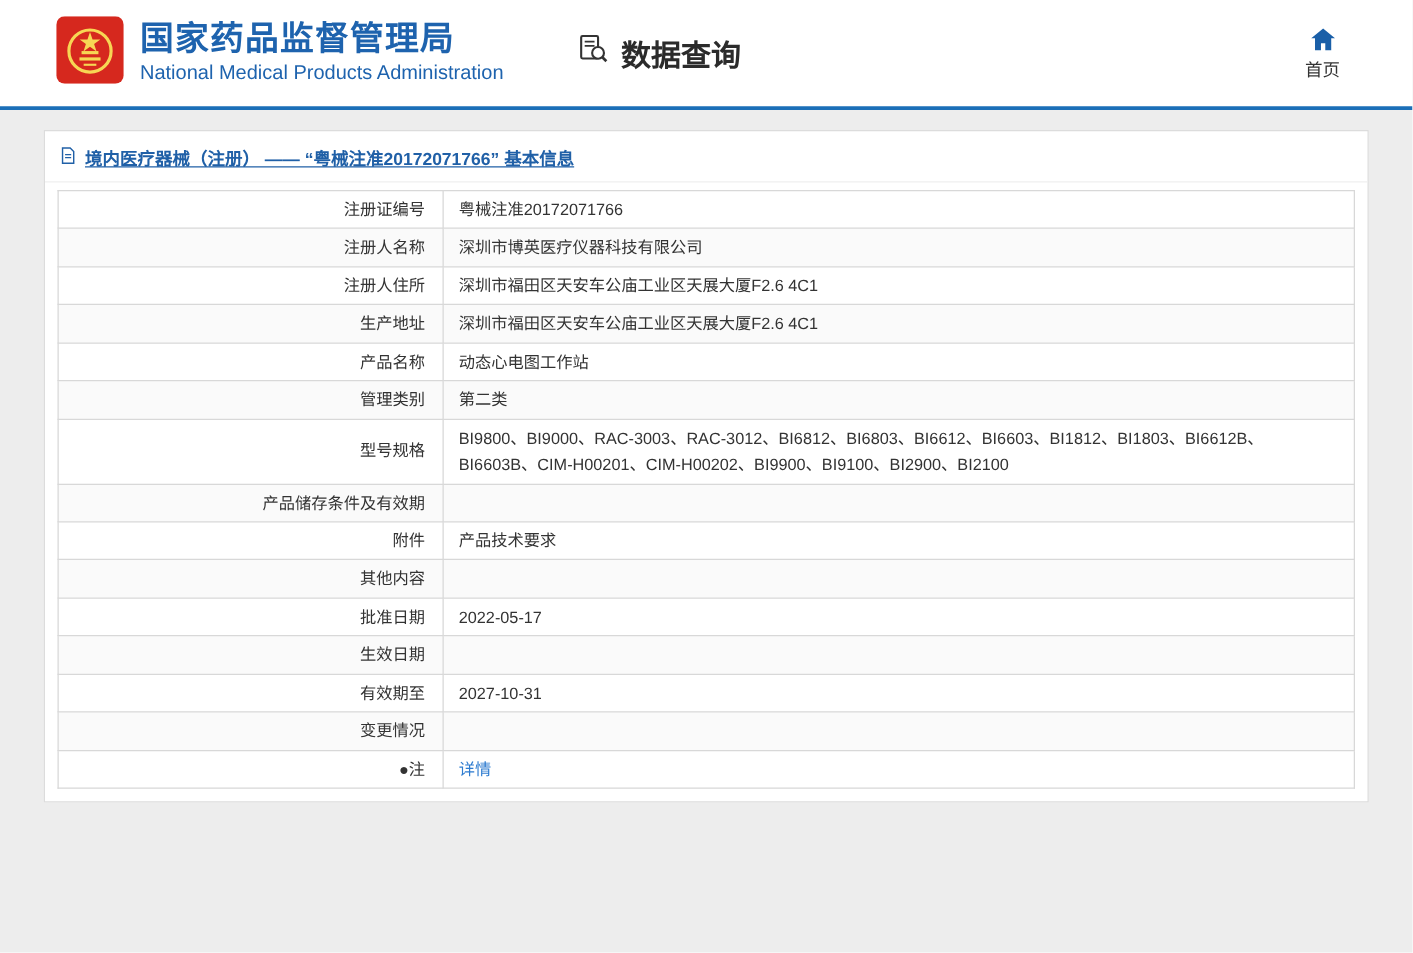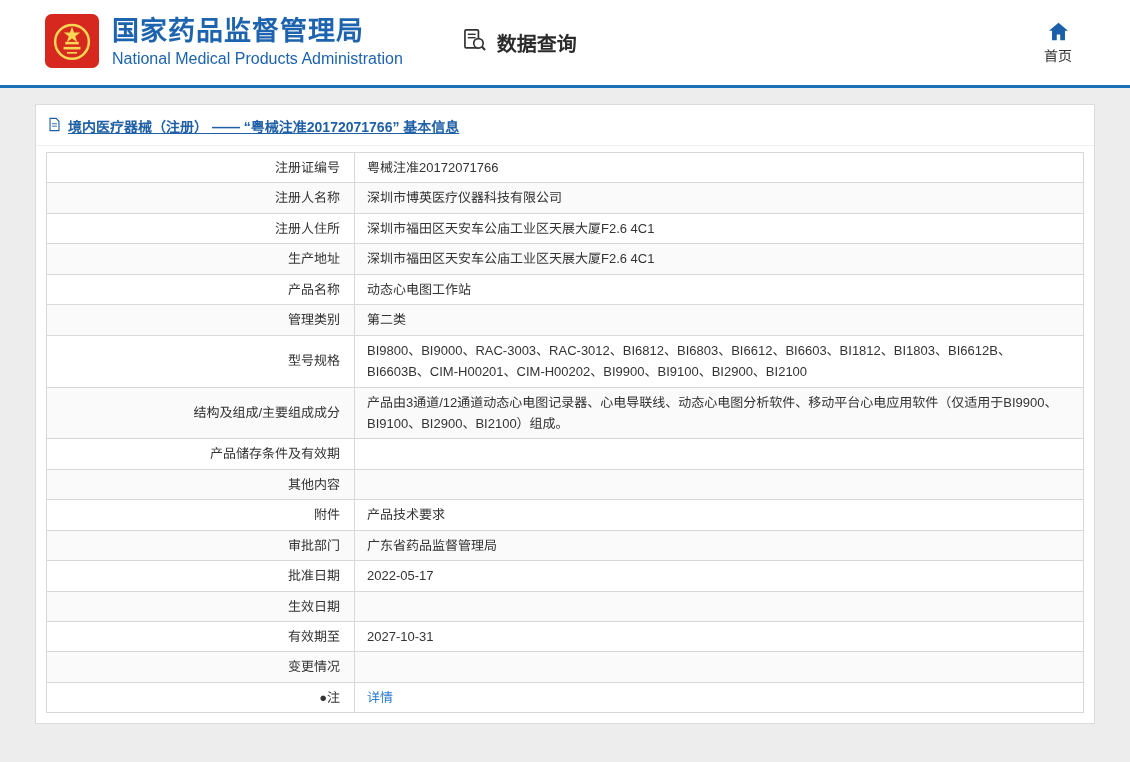--- a/index.html
+++ b/index.html
@@ -36,21 +36,21 @@
   .brand-en {
     font-size: 16px;
     color: #1e63ae;
     margin-top: 3px;
   }
   .data-query {
     display: flex;
     align-items: center;
     gap: 9px;
     margin-left: 58px;
-    font-size: 20px;
+    font-size: 24px;
     font-weight: 600;
     color: #2b2b2b;
     cursor: pointer;
   }
   .top-links {
     margin-left: auto;
     display: flex;
     gap: 28px;
   }
   .link-item {
@@ -195,38 +195,30 @@
         </tr>
         <tr>
           <td class="label">管理类别</td>
           <td class="value">第二类</td>
         </tr>
         <tr>
           <td class="label">型号规格</td>
           <td class="value">BI9800、BI9000、RAC-3003、RAC-3012、BI6812、BI6803、BI6612、BI6603、BI1812、BI1803、BI6612B、BI6603B、CIM-H00201、CIM-H00202、BI9900、BI9100、BI2900、BI2100</td>
         </tr>
         <tr>
-          <td class="label">结构及组成/主要组成成分</td>
-          <td class="value">产品由3通道/12通道动态心电图记录器、心电导联线、动态心电图分析软件、移动平台心电应用软件（仅适用于BI9900、BI9100、BI2900、BI2100）组成。</td>
-        </tr>
-        <tr>
           <td class="label">产品储存条件及有效期</td>
-          <td class="value"></td>
-        </tr>
-        <tr>
-          <td class="label">其他内容</td>
           <td class="value"></td>
         </tr>
         <tr>
           <td class="label">附件</td>
           <td class="value">产品技术要求</td>
         </tr>
         <tr>
-          <td class="label">审批部门</td>
-          <td class="value">广东省药品监督管理局</td>
+          <td class="label">其他内容</td>
+          <td class="value"></td>
         </tr>
         <tr>
           <td class="label">批准日期</td>
           <td class="value">2022-05-17</td>
         </tr>
         <tr>
           <td class="label">生效日期</td>
           <td class="value"></td>
         </tr>
         <tr>

